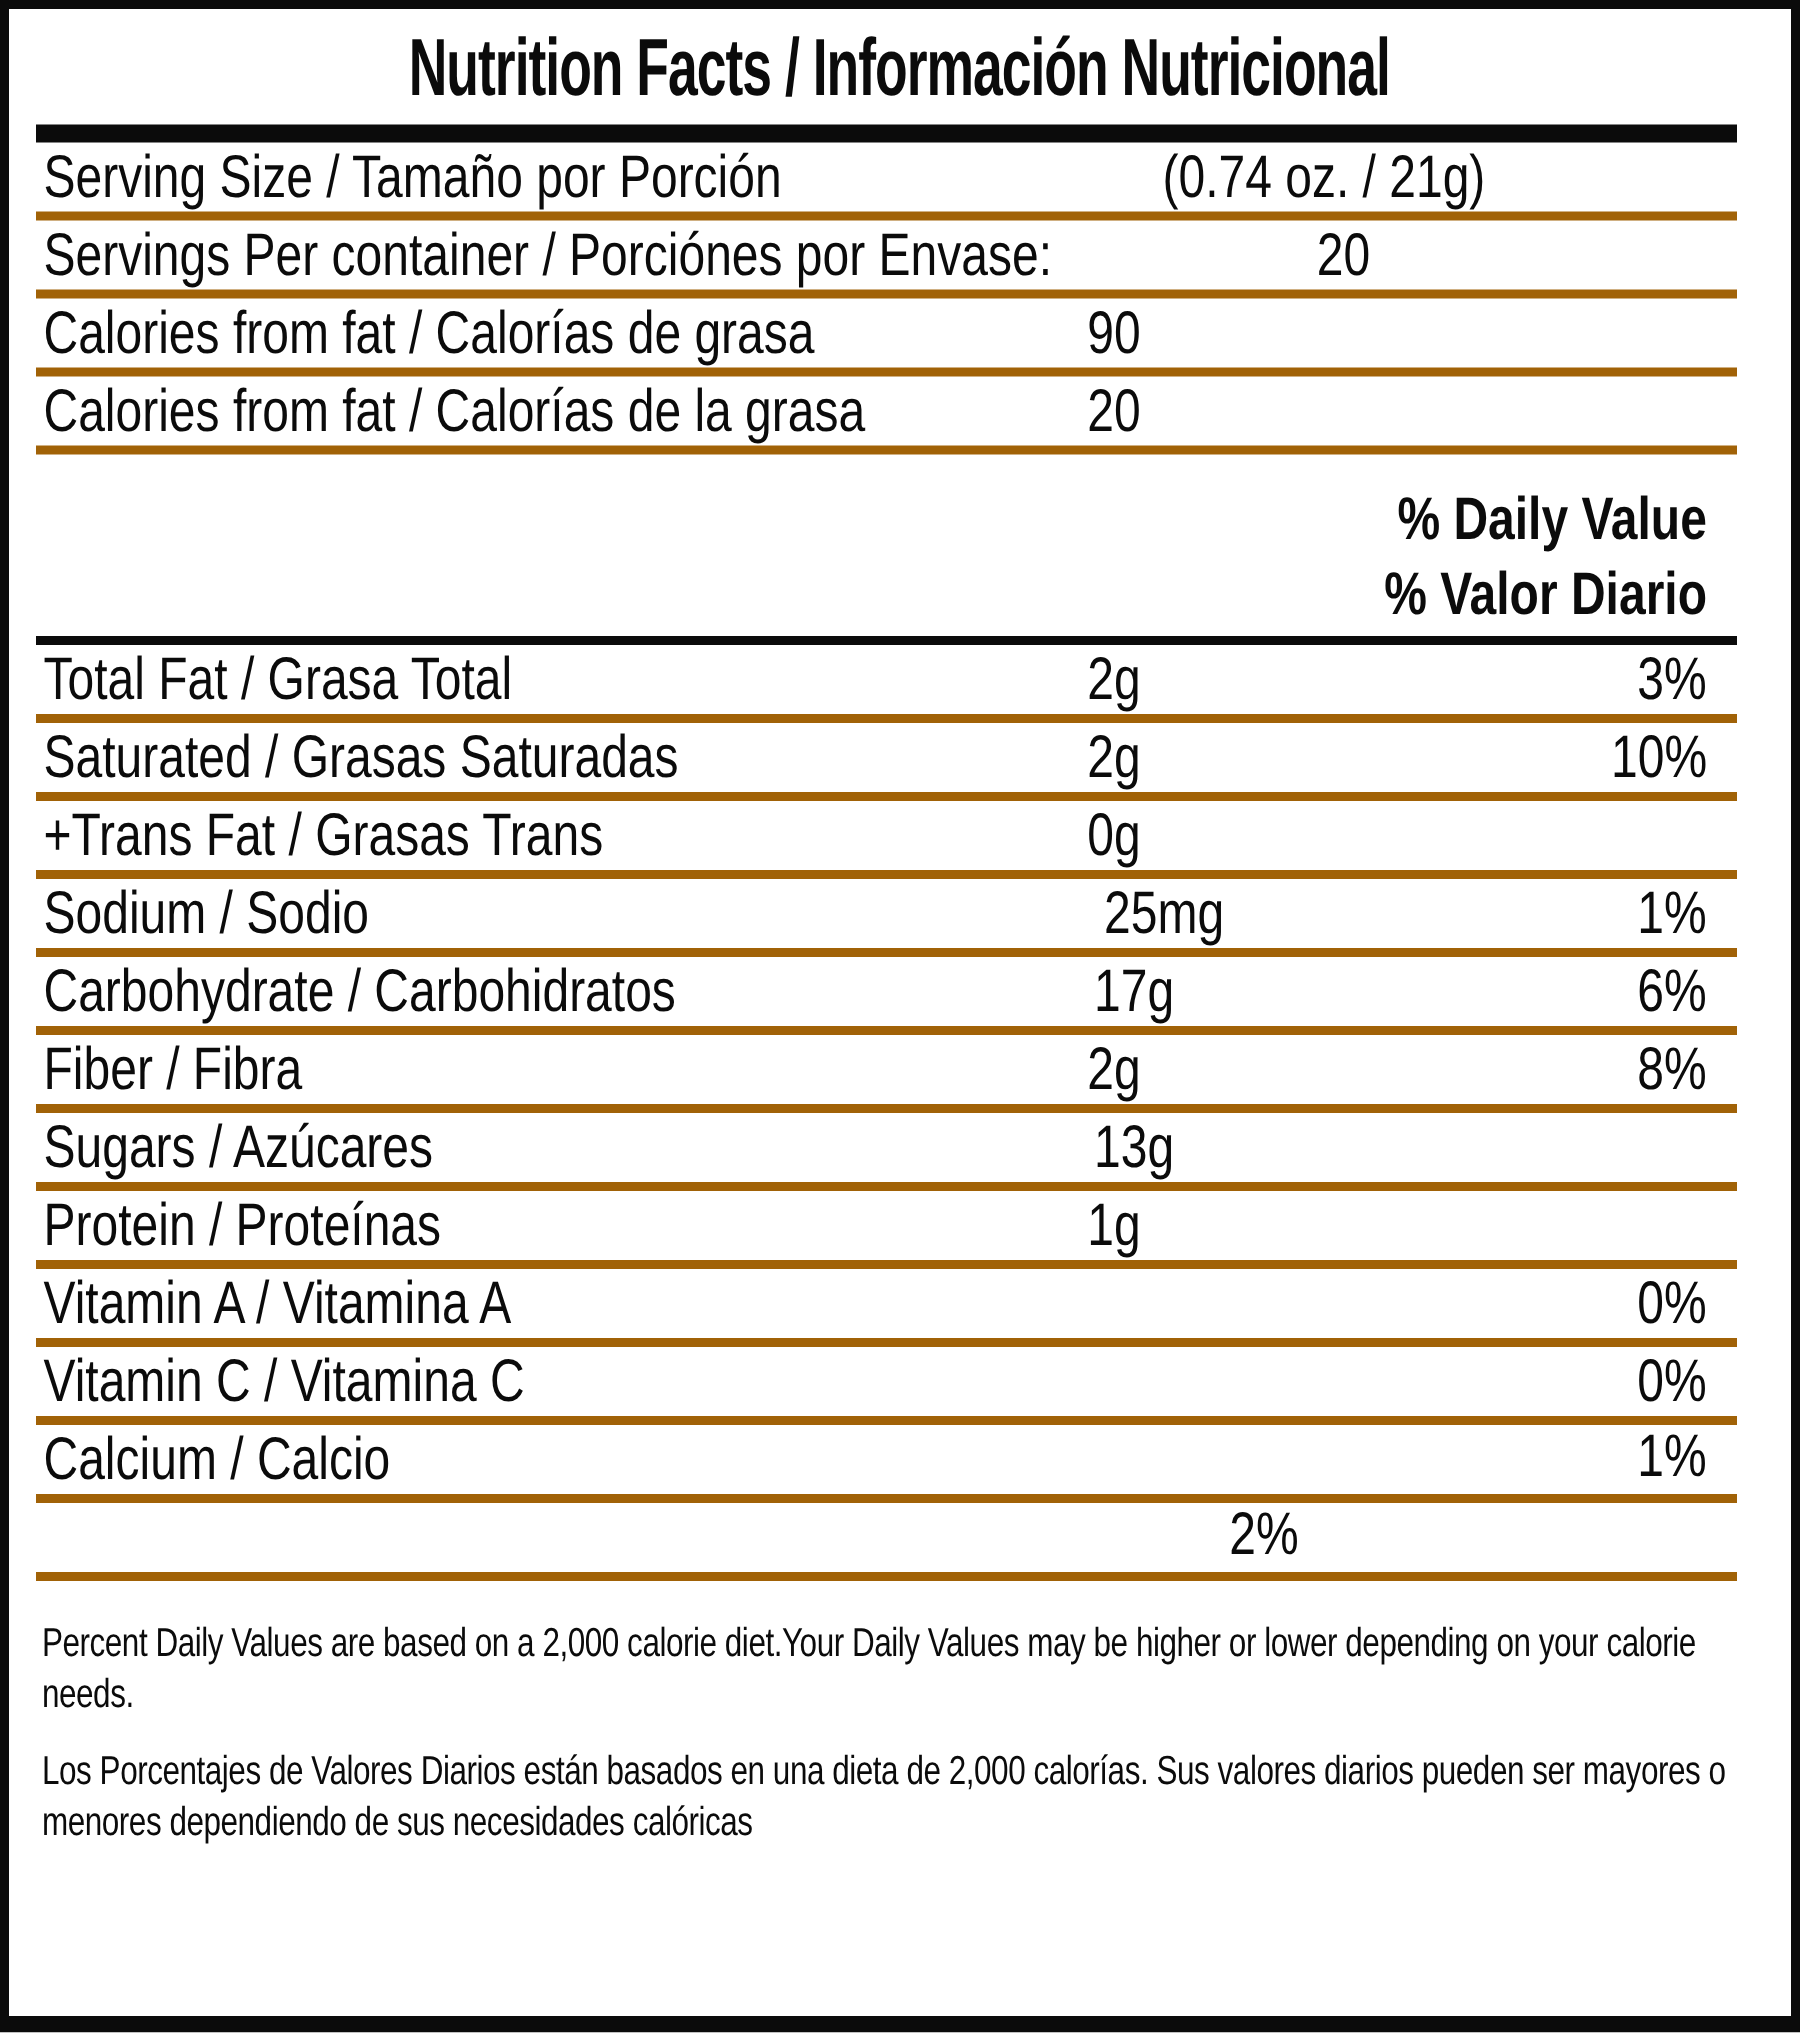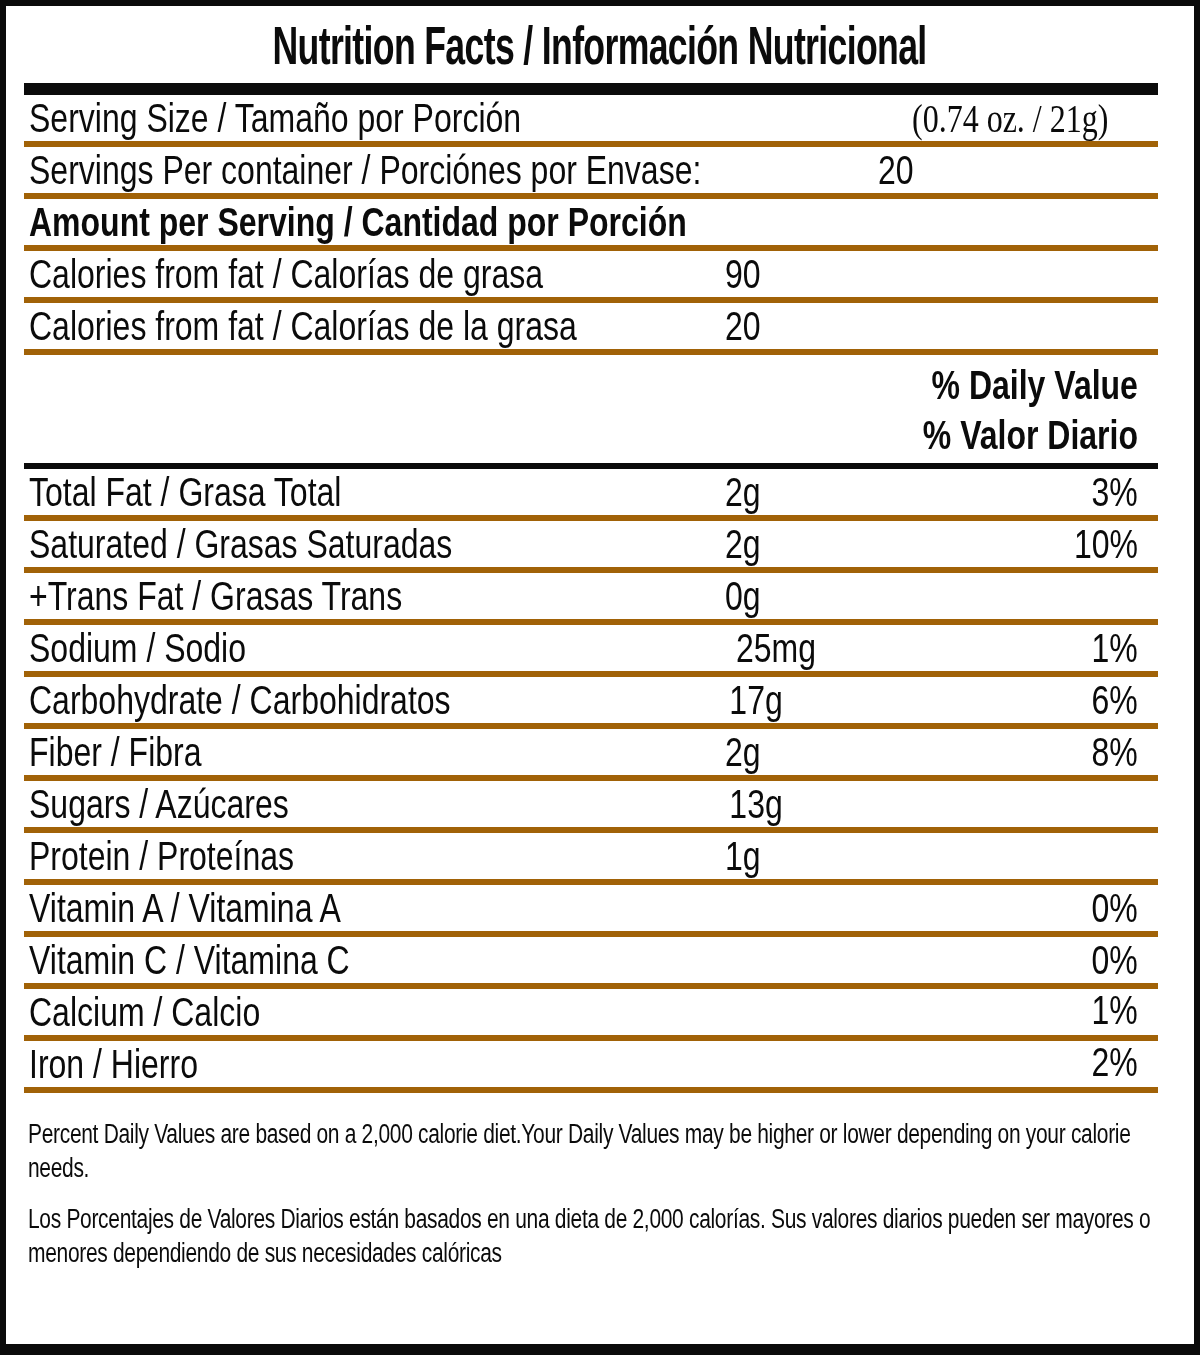--- a/index.html
+++ b/index.html
@@ -65,32 +65,31 @@
   }
   .cond-r {
     display: inline-block;
     white-space: nowrap;
     transform: scaleX(0.8);
     transform-origin: 100% 50%;
   }
   .row.bold .cell.lbl .cond { font-weight: bold; }
   .row.serving .cell.amt {
     grid-column: 2 / 4;
-    text-align: right;
+    text-align: left;
     padding-left: 59px;
-    font-family: Liberation Serif, serif;
   }
   
   .dv-header {
     height: 103px;
     box-sizing: content-box;
     border-bottom: 6px solid #0b0b0b;
     text-align: right;
     padding-right: 20px;
-    padding-top: 5px;
+    padding-top: 18px;
   }
   .dv-line {
     line-height: 50px;
     font-size: 40px;
     font-weight: bold;
   }
   
   .footnotes { margin: 24px 30px 0 22px; }
   .footnote {
     margin: 0 0 17px 0;
@@ -117,25 +116,20 @@
     <div id="rows-top">
         <div class="row serving">
           <div class="cell lbl"><span class="cond">Serving Size / Tamaño por Porción</span></div>
           <div class="cell amt"><span class="cond">(0.74 oz. / 21g)</span></div>
         </div>
         <div class="row">
           <div class="cell lbl"><span class="cond">Servings Per container / Porciónes por Envase:</span></div>
           <div class="cell amt"><span class="cond-r">20</span></div>
           <div class="cell pct"></div>
         </div>
-        <div class="row bold">
-          <div class="cell lbl"><span class="cond">Amount per Serving / Cantidad por Porción</span></div>
-          <div class="cell amt"></div>
-          <div class="cell pct"></div>
-        </div>
         <div class="row">
           <div class="cell lbl"><span class="cond">Calories from fat / Calorías de grasa</span></div>
           <div class="cell amt"><span class="cond-r">90</span></div>
           <div class="cell pct"></div>
         </div>
         <div class="row">
           <div class="cell lbl"><span class="cond">Calories from fat / Calorías de la grasa</span></div>
           <div class="cell amt"><span class="cond-r">20</span></div>
           <div class="cell pct"></div>
         </div>
@@ -200,21 +194,20 @@
           <div class="cell lbl"><span class="cond">Vitamin C / Vitamina C</span></div>
           <div class="cell amt"></div>
           <div class="cell pct"><span class="cond-r">0%</span></div>
         </div>
         <div class="row">
           <div class="cell lbl"><span class="cond">Calcium / Calcio</span></div>
           <div class="cell amt"></div>
           <div class="cell pct top"><span class="cond-r">1%</span></div>
         </div>
         <div class="row">
-          <div class="cell lbl"><span class="cond">Iron / Hierro</span></div>
           <div class="cell amt"></div>
           <div class="cell pct top"><span class="cond-r">2%</span></div>
         </div>
       </div>
   </div>
 
   <div class="footnotes">
     <p class="footnote">Percent Daily Values are based on a 2,000 calorie diet.Your Daily Values may be higher or lower depending on your calorie needs.</p>
     <p class="footnote">Los Porcentajes de Valores Diarios están basados en una dieta de 2,000 calorías. Sus valores diarios pueden ser mayores o menores dependiendo de sus necesidades calóricas</p>
   </div>

